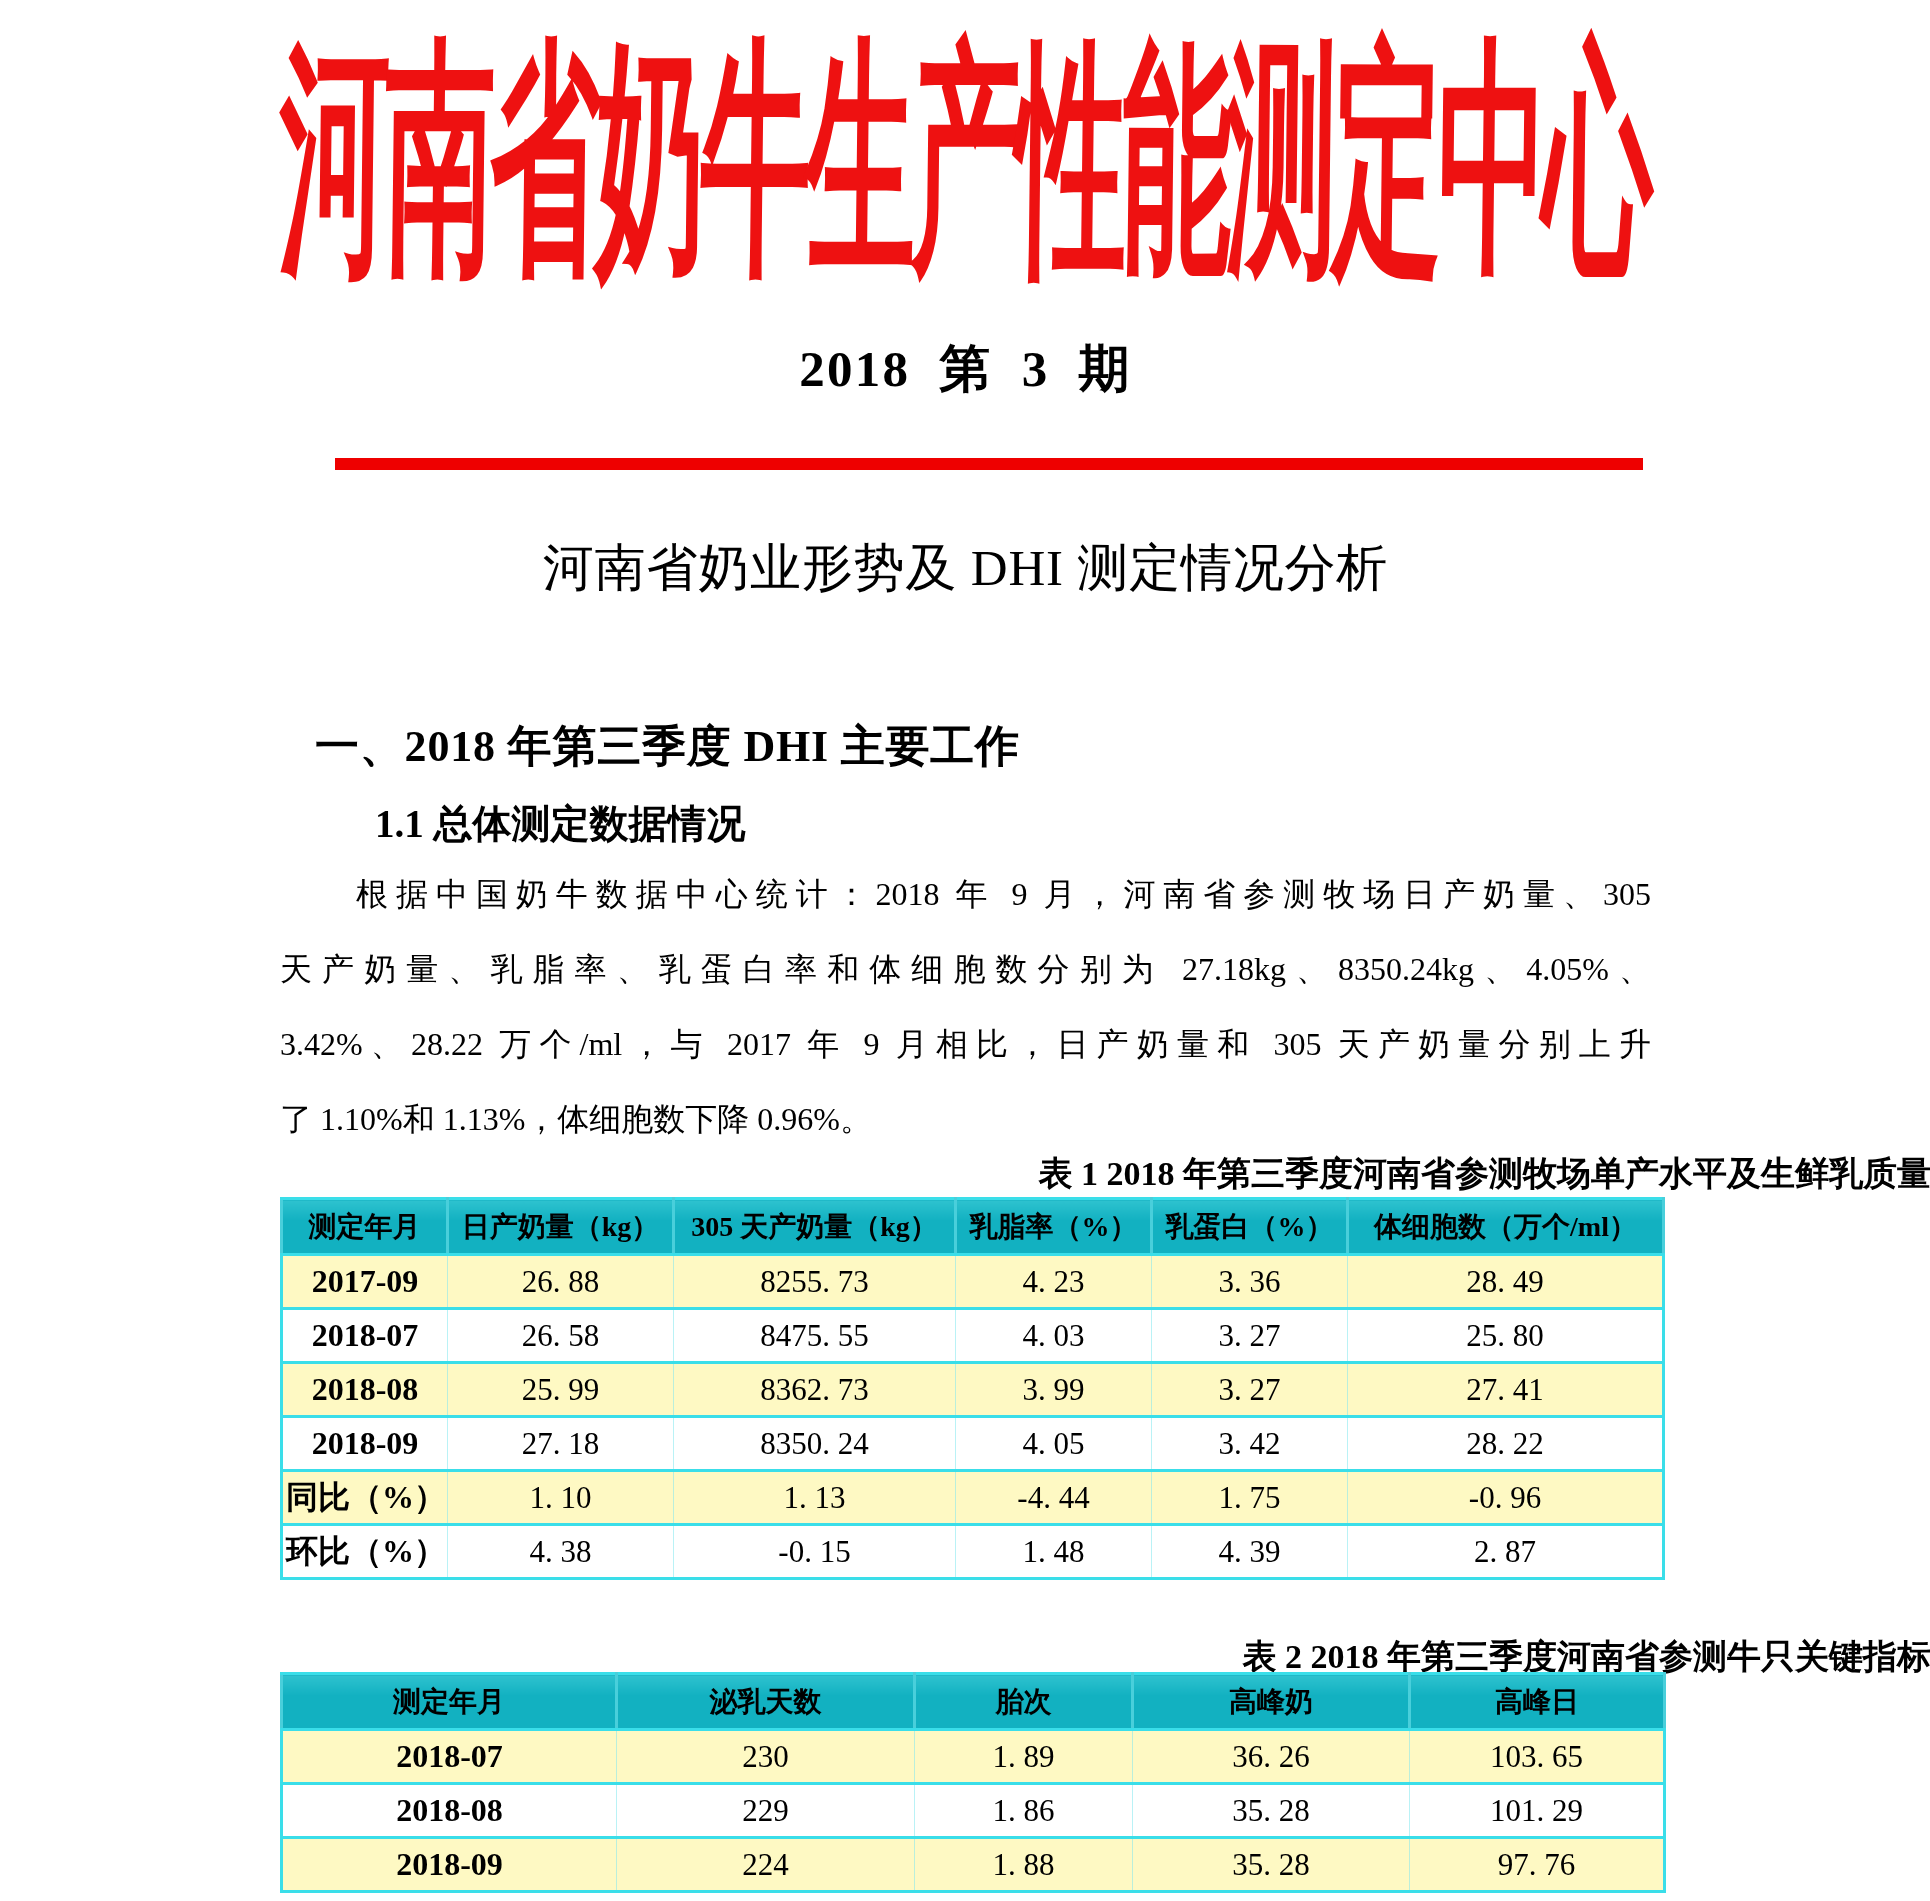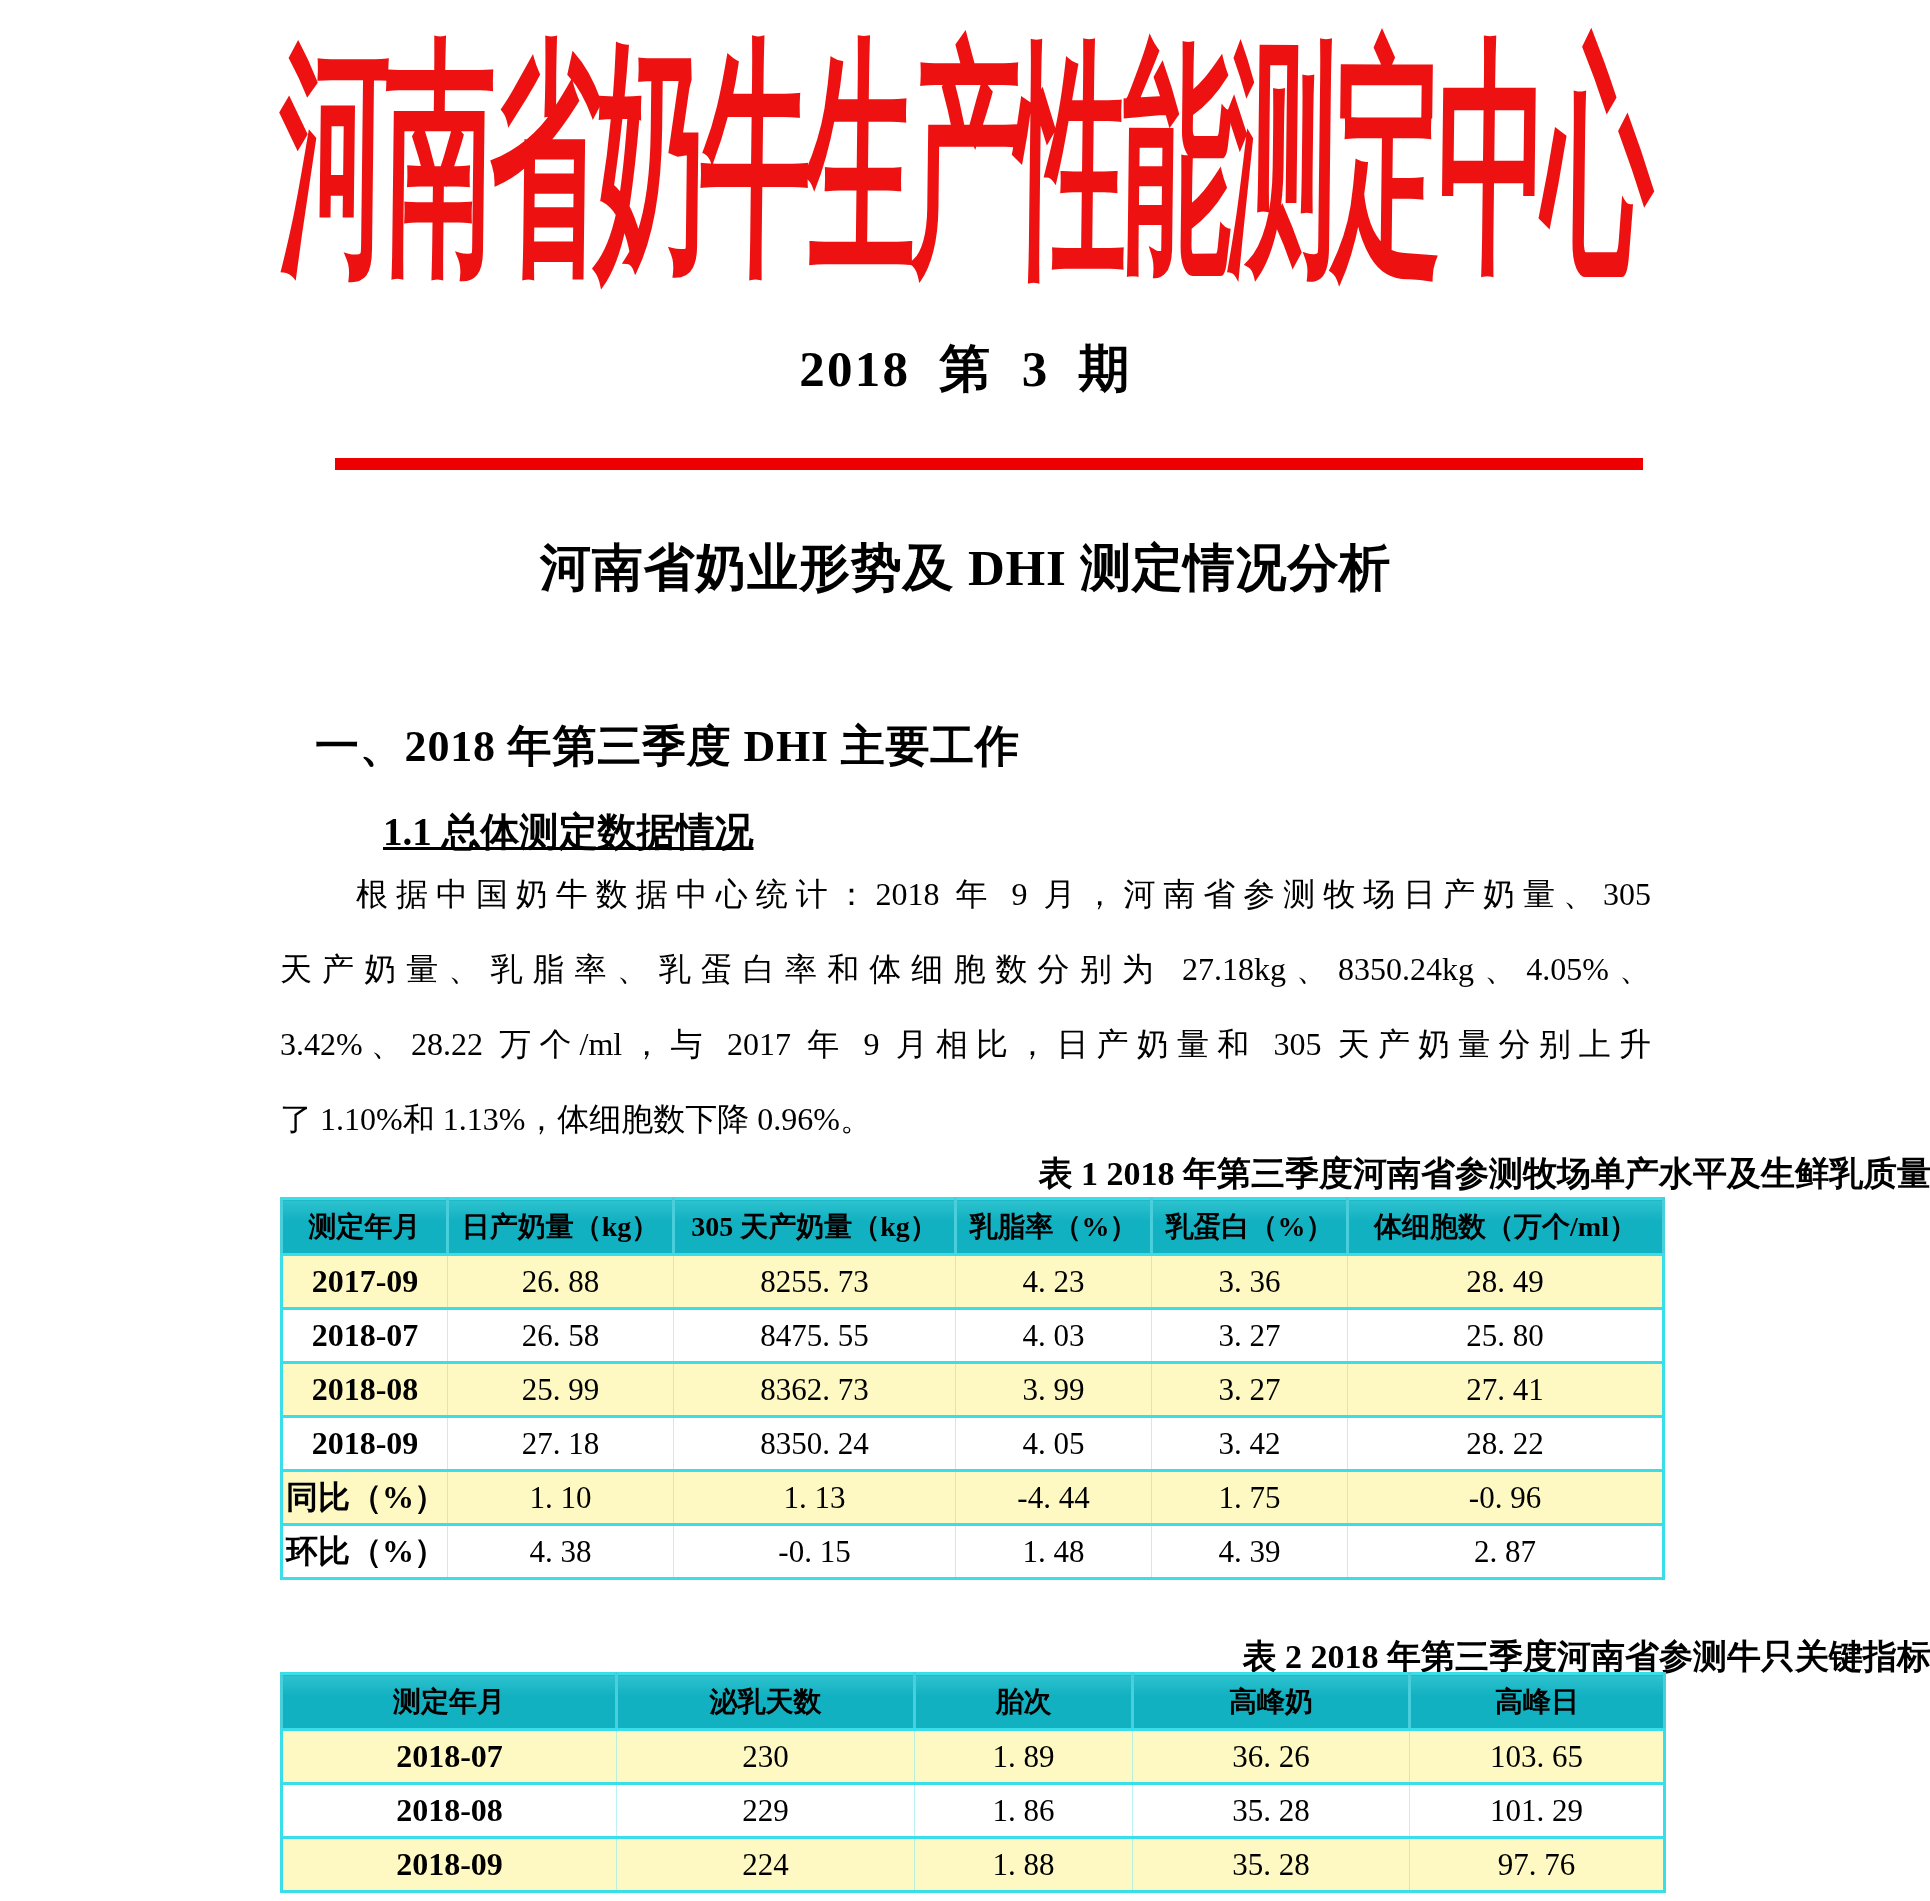--- a/index.html
+++ b/index.html
@@ -59,42 +59,41 @@
 
   
   .article-title {
     position: absolute;
     top: 534px;
     left: 0;
     width: 100%;
     margin: 0;
     text-align: center;
     font-size: 51px;
-    font-weight: 700;
+    font-weight: 400;
     letter-spacing: 0.8px;
   }
   .section-heading {
     position: absolute;
     top: 701px;
     left: 299px;
     margin: 16px;
     font-size: 44px;
     font-weight: 700;
     letter-spacing: 0.8px;
     white-space: nowrap;
   }
   .subsection-heading {
     position: absolute;
     top: 793px;
     left: 371px;
-    margin: 12px;
+    margin: 4px;
     font-size: 39px;
     font-weight: 700;
     white-space: nowrap;
-    text-decoration: underline;
   }
 
   
   .paragraph {
     position: absolute;
     top: 857px;
     left: 280px;
     width: 1371px;
     font-size: 32px;
     line-height: 75px;

